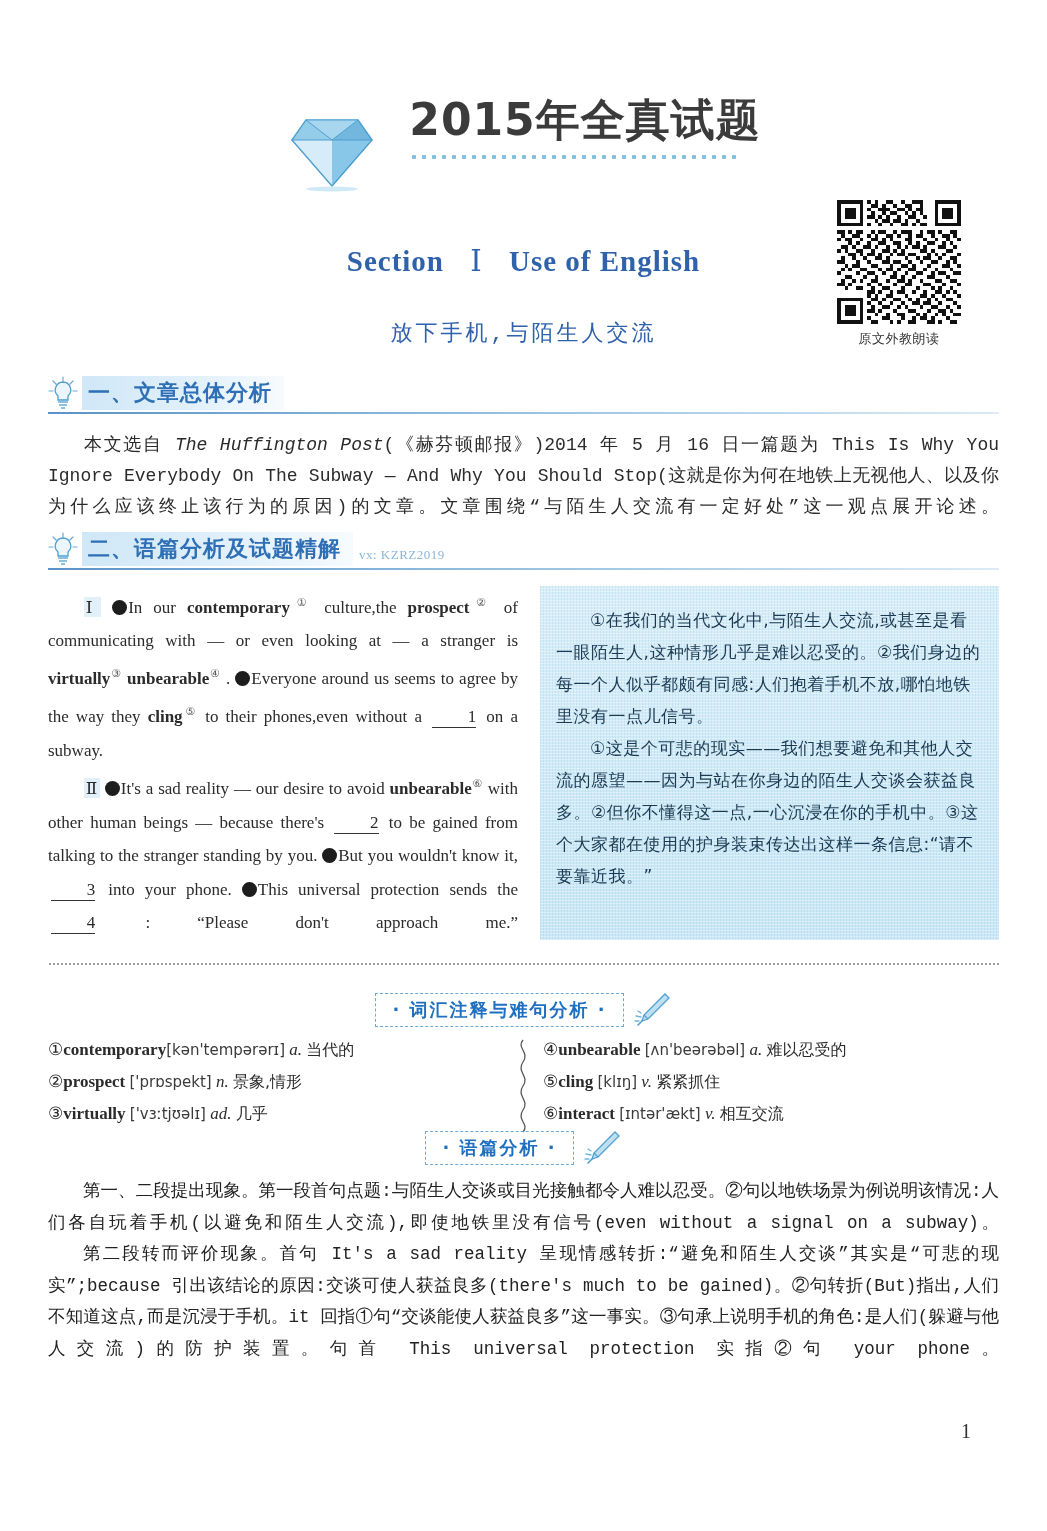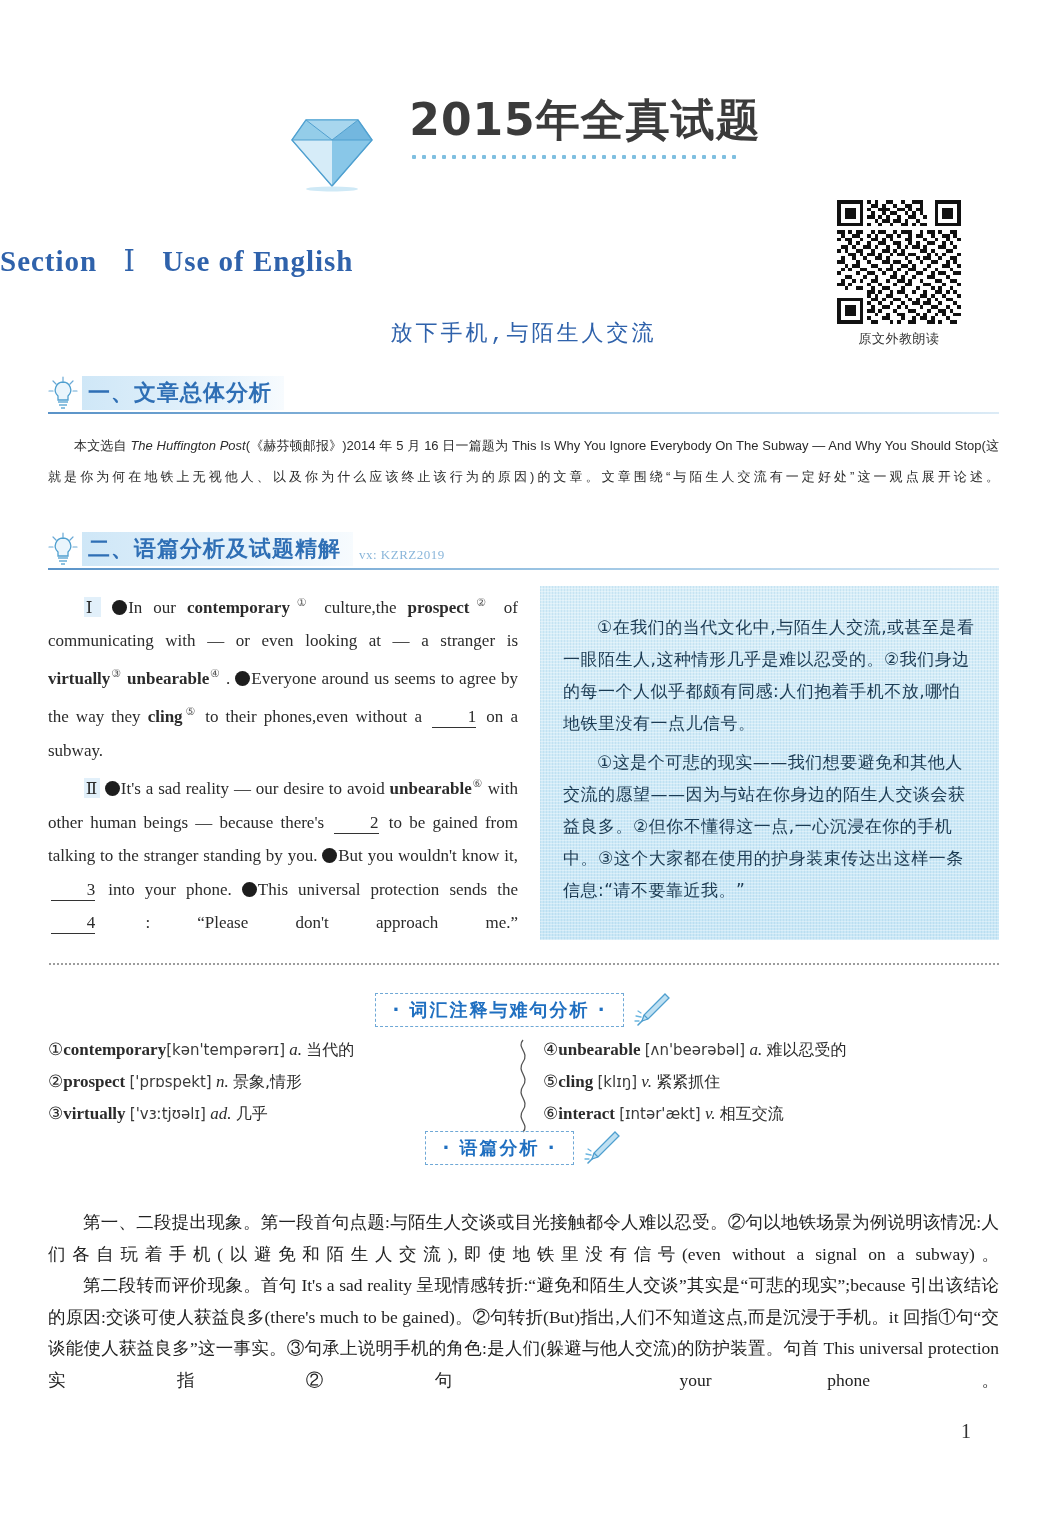--- a/index.html
+++ b/index.html
@@ -35,21 +35,21 @@
     background-image:radial-gradient(circle, #7fbfe0 0 2px, transparent 2.5px);
     background-size:10px 8px; background-repeat:repeat-x; }
 
   
   .qr-wrap { position:absolute; right:86px; top:200px; width:124px; text-align:center; }
   .qr { width:124px; height:124px; display:block; }
   .qr-caption { font-family:"DejaVu Sans", sans-serif; font-size:13px; color:#333; margin-top:6px; letter-spacing:0.5px;}
 
   
   .section-en {
-    position:absolute; left:0; top:244px; width:1047px; text-align:left;
+    position:absolute; left:0; top:244px; width:1047px; text-align:center;
     color:#2f62ab; font-weight:bold; font-size:29px; letter-spacing:1px;
     font-family:"Liberation Serif", serif;
   }
   .section-en .rn { font-family:"DejaVu Serif", serif; font-weight:normal; }
   .section-cn {
     position:absolute; left:0; top:318px; width:1047px; text-align:center;
     color:#2f62ab; font-size:22px; letter-spacing:3px;
     font-family:Liberation Mono, monospace;
   }
 
@@ -67,23 +67,23 @@
   .hbar-note {
     font-family:"Liberation Serif", serif; font-size:13px;
     color:#8ab6da; margin-left:6px; padding-bottom:3px; letter-spacing:0.5px;
   }
   .hbar .rule { height:2px; width:951px;
     background:linear-gradient(to right,#5a93c8 0%, #9ec6e4 55%, #dcebf6 100%); margin-top:2px; }
 
   
   .intro {
     position:absolute; left:48px; top:430px; width:951px;
-    font-size:13px; line-height:31px; text-align:justify;
+    font-size:18px; line-height:31px; text-align:justify;
     text-align-last:justify; text-indent:2em;
-    font-family:Liberation Sans, sans-serif;
+    font-family:Liberation Mono, monospace;
   }
   .intro i { font-style:italic; }
 
   
   .cols { position:absolute; left:48px; top:586px; width:951px; display:flex; }
   .col-en { width:470px; font-size:17px; line-height:33.5px;
     text-align:justify; text-align-last:justify; font-family:"Liberation Serif", serif; }
   .col-en p { margin:0; }
   .col-en .ind { text-indent:2.1em; }
   .rnum { font-family:"DejaVu Serif", serif; background:#e2f0fa; padding:0 2px; }
@@ -98,21 +98,21 @@
   .col-cn {
     width:459px; margin-left:22px; padding:18px 16px 16px 16px;
     background:
       repeating-linear-gradient(0deg, rgba(255,255,255,.35) 0 1px, rgba(0,0,0,0) 1px 3px),
       repeating-linear-gradient(90deg, rgba(120,180,215,.18) 0 1px, rgba(0,0,0,0) 1px 3px),
       linear-gradient(180deg,#d8eef8 0%, #cfeaf7 55%, #c9e7f6 100%);
     font-family:"DejaVu Sans", sans-serif;
     font-size:17px; line-height:32px; color:#1b3a52;
     letter-spacing:0.5px;
   }
-  .col-cn p { margin:7px; text-indent:2em; }
+  .col-cn p { margin:0; text-indent:2em; }
 
   
   .dotted-rule { position:absolute; left:48px; width:951px; height:2px;
     background-image:radial-gradient(circle, #9a9a9a 0 0.7px, transparent 1px);
     background-size:4px 2px; background-repeat:repeat-x; }
 
   
   .pill-wrap { position:absolute; width:1047px; left:0; display:flex; justify-content:center; align-items:center; }
   .pill { border:1.5px dashed #6fa8d6; color:#1f6fc0; font-weight:bold;
     font-family:"DejaVu Sans", sans-serif; font-size:18px; letter-spacing:2px;
@@ -124,21 +124,21 @@
   .vcol { width:455px; }
   .vline { font-size:17px; line-height:32px; font-family:"Liberation Serif", serif; white-space:nowrap; }
   .vline .cn { font-family:"DejaVu Sans", sans-serif; font-size:16px; }
   .vline .ph { font-family:"DejaVu Sans", sans-serif; font-size:15px; color:#3a3a3a; }
   .vline .pos { font-style:italic; }
   .squiggle { width:40px; display:flex; justify-content:center; padding-top:4px; }
 
   
   .analysis { position:absolute; left:48px; width:951px;
     font-size:17.5px; line-height:31.5px; text-align:justify; text-align-last:justify;
-    font-family:Liberation Serif, serif; color:#222;margin-top:31px; }
+    font-family:Liberation Mono, monospace; color:#222; }
   .analysis p { margin:0; text-indent:2em; }
 
   .pageno { position:absolute; right:76px; top:1420px;
     font-family:"Liberation Serif", serif; font-size:20px; color:#333; }
 </style>
 </head>
 <body>
 
 <div class="page">
 

